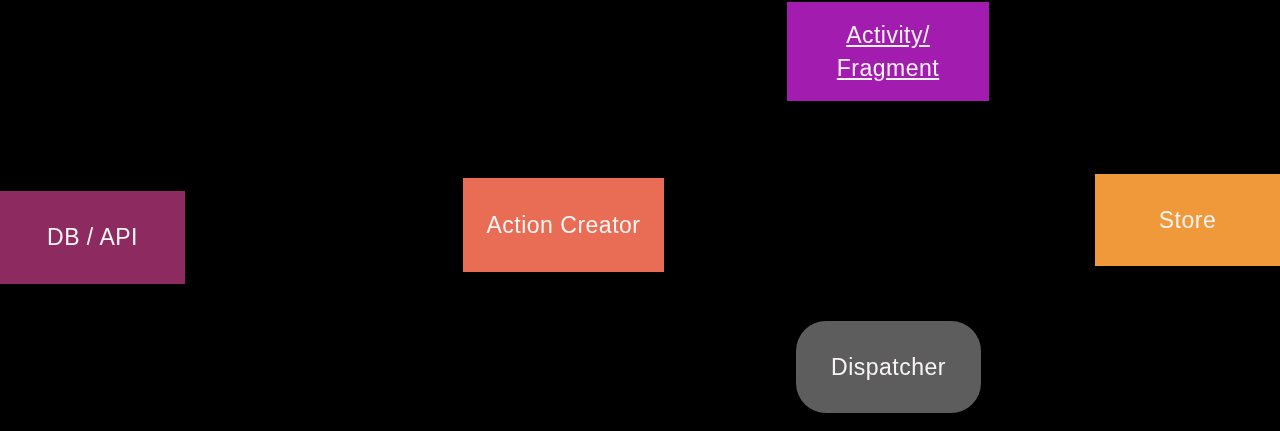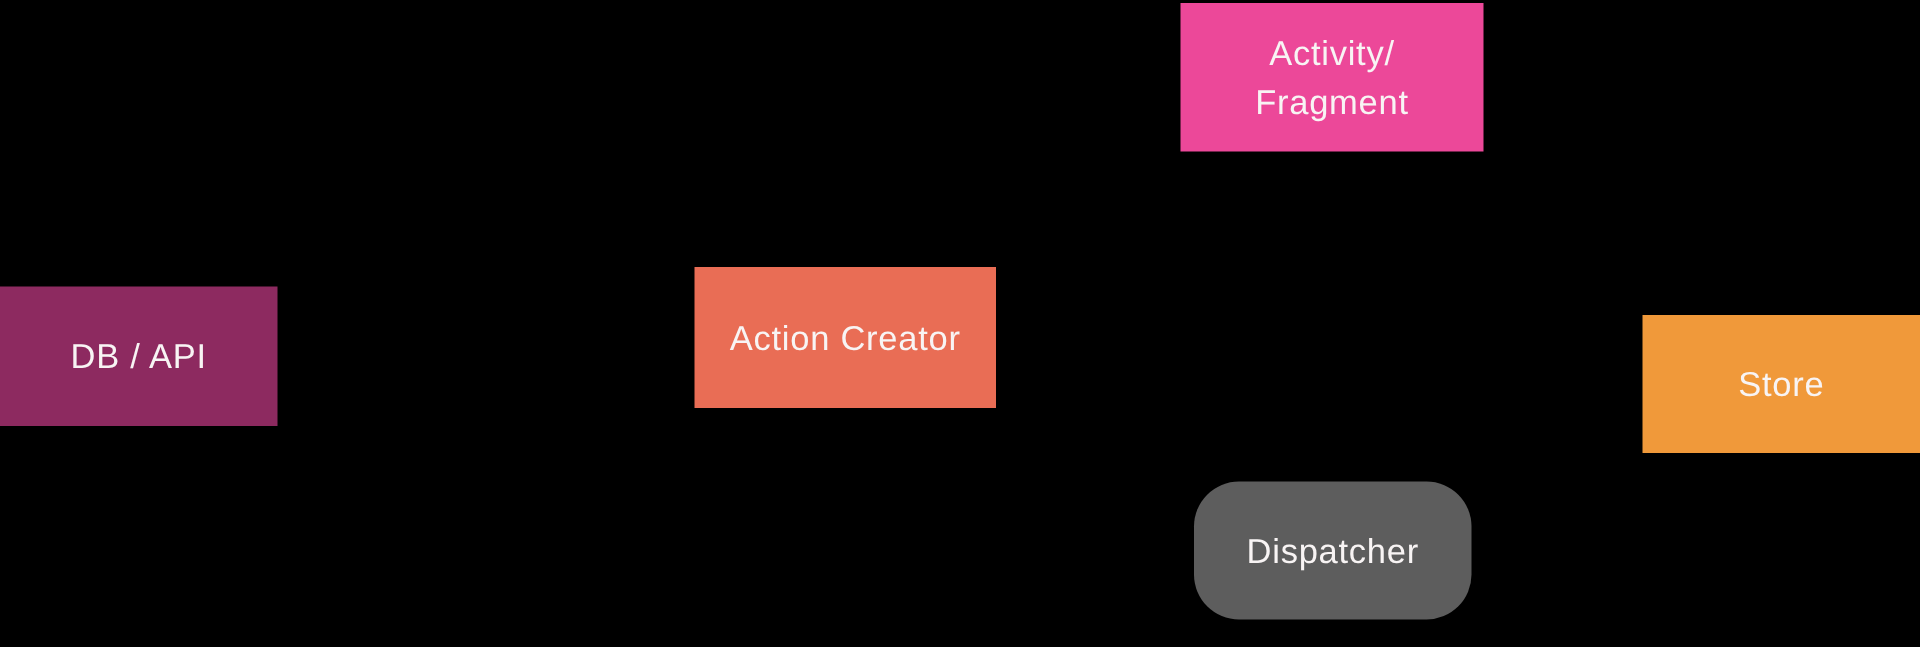--- a/index.html
+++ b/index.html
@@ -31,29 +31,29 @@
     letter-spacing: 0.5px;
     line-height: 33px;
   }
   .node .line {
     display: block;
     white-space: nowrap;
   }
   #node-activity-fragment { left: 787px;  top: 2px;   width: 202px; height: 99px; }
   #node-db-api            { left: 0px;    top: 191px; width: 185px; height: 93px; }
   #node-action-creator    { left: 463px;  top: 178px; width: 201px; height: 94px; }
-  #node-store             { left: 1095px; top: 174px; width: 185px; height: 92px; margin-top: 36px; }
+  #node-store             { left: 1095px; top: 174px; width: 185px; height: 92px; }
   #node-dispatcher        { left: 796px;  top: 321px; width: 185px; height: 92px; border-radius: 30px; }
 </style>
 </head>
 <body>
 
 <div class="stage" style="background: rgb(0, 0, 0); color: rgb(248, 244, 244);">
 
-  <div class="node" id="node-activity-fragment" style="background: #ec4899;">
+  <div class="node" id="node-activity-fragment" style="background: #a21caf; text-decoration: underline;">
     <span class="line">Activity/</span>
     <span class="line">Fragment</span>
   </div>
 
   <div class="node" id="node-db-api" style="background: rgb(141, 42, 96);">
     <span class="line">DB / API</span>
   </div>
 
   <div class="node" id="node-action-creator" style="background: rgb(233, 109, 85);">
     <span class="line">Action Creator</span>

